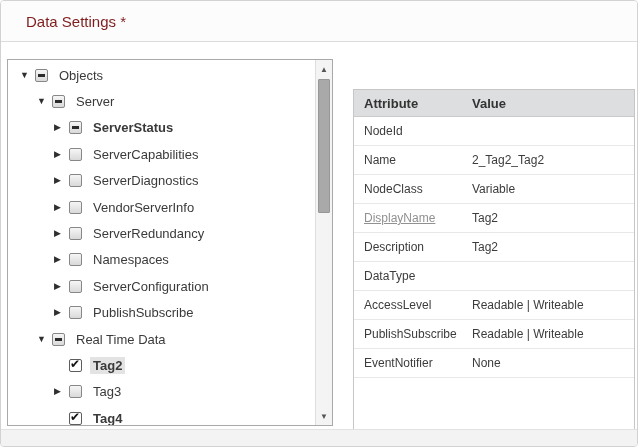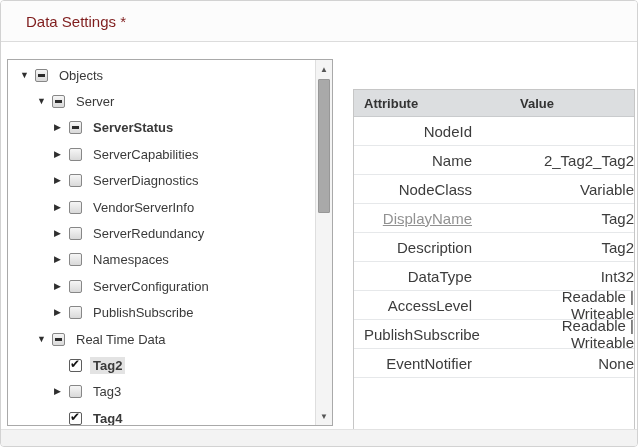--- a/index.html
+++ b/index.html
@@ -90,24 +90,24 @@
     border:1px solid #c6c6c6; background:#ffffff;
   }
   .attrs-header {
     height:27px; background:#dcdee0; border-bottom:1px solid #c9cbcd;
     display:flex; align-items:center;
     font-size:13px; font-weight:bold; color:#333333;
   }
   .attr-row {
     height:29px; display:flex; align-items:center;
     border-bottom:1px solid #e6e8ea;
-    font-size:15px; color:#3c3c3c; background:#ffffff;text-align:right;
+    font-size:12px; color:#3c3c3c; background:#ffffff;
   }
   .col-attr { width:118px; flex:0 0 118px; padding-left:10px; }
-  .col-val  { flex:1; padding-left:0;margin-left:48px; }
+  .col-val  { flex:1; padding-left:0; }
   .attr-row.muted .cell-attr { color:#919191;text-decoration:underline; }
   
   .footer {
     position:absolute; left:0; right:0; bottom:0; height:17px;
     background:#f3f3f3; border-top:1px solid #e2e2e2;
   }
 </style>
 </head>
 <body>
 
@@ -241,21 +241,20 @@
     <span class="col-val cell-val">Tag2</span>
   </div>
 
   <div class="attr-row">
     <span class="col-attr cell-attr">Description</span>
     <span class="col-val cell-val">Tag2</span>
   </div>
 
   <div class="attr-row">
     <span class="col-attr cell-attr">DataType</span>
-    <span class="col-val cell-val">Int32</span>
   </div>
 
   <div class="attr-row">
     <span class="col-attr cell-attr">AccessLevel</span>
     <span class="col-val cell-val">Readable | Writeable</span>
   </div>
 
   <div class="attr-row">
     <span class="col-attr cell-attr">PublishSubscribe</span>
     <span class="col-val cell-val">Readable | Writeable</span>

